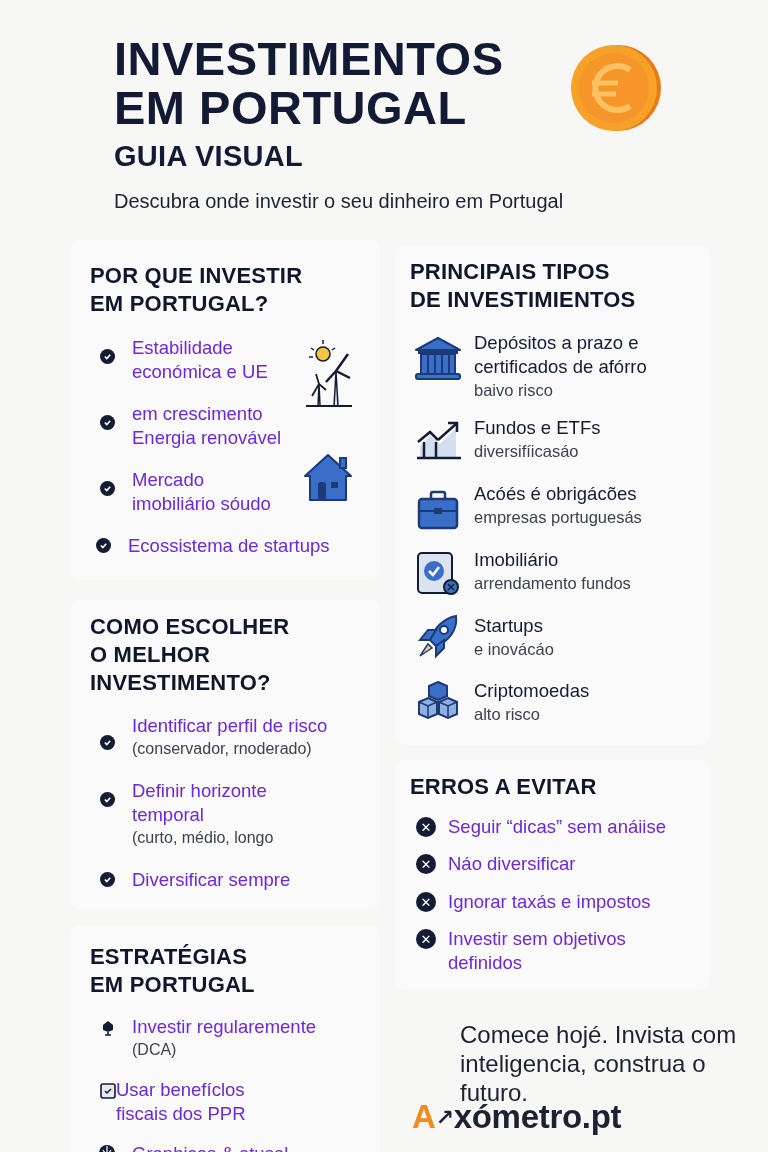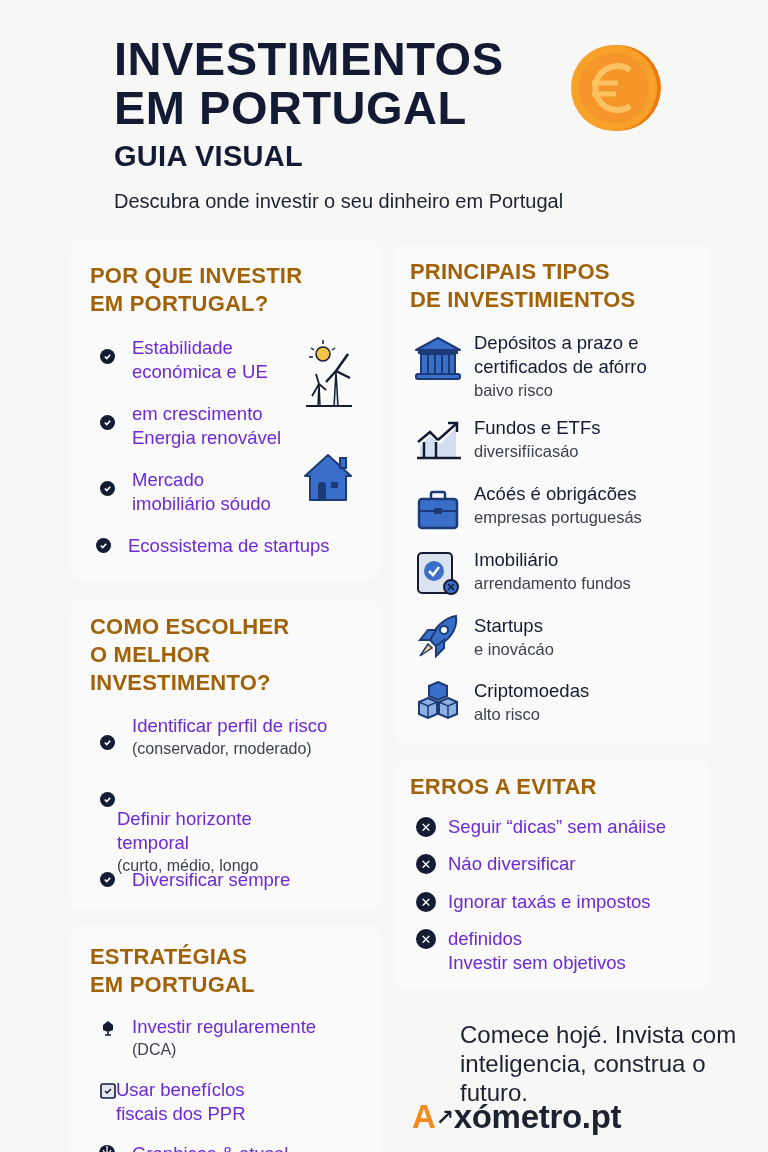--- a/index.html
+++ b/index.html
@@ -3,21 +3,21 @@
 <meta charset="utf-8">
 <style>
   * { box-sizing: border-box; margin: 0; padding: 0; }
   html, body { width: 768px; height: 1152px; overflow: hidden; background: #f7f7f6; }
   body { font-family: "Liberation Sans", "DejaVu Sans", sans-serif; color: #141c33; position: relative; }
   .card { position: absolute; background: #fafafa; border-radius: 10px; }
   .title-main { position: absolute; left: 114px; top: 34px; font-size: 47px; font-weight: 800; line-height: 49px; letter-spacing: 0.5px; color: #131a33; }
   .title-sub { position: absolute; left: 114px; top: 140px; font-size: 29px; font-weight: 700; color: #131a33; letter-spacing: 0.3px; }
   .tagline { position: absolute; left: 114px; top: 190px; font-size: 20px; color: #1d2232; }
   .coin { position: absolute; left: 568px; top: 44px; width: 94px; height: 88px; }
-  .sec-h { position: absolute; font-size: 22px; font-weight: 800; line-height: 28px; color: #a16207; letter-spacing: 0.2px; }
+  .sec-h { position: absolute; font-size: 22px; font-weight: 800; line-height: 28px; color: #0f172a; letter-spacing: 0.2px; }
   .item { position: absolute; display: flex; align-items: flex-start; }
   .item .txt { font-size: 18.5px; line-height: 24px; color: #6d28d9; }
   .item .sub { font-size: 16px; line-height: 22px; color: #3c4150; }
   .chk { width: 15px; height: 15px; border-radius: 50%; background: #141c33; flex: none; display: flex; align-items: center; justify-content: center; }
   .xmark { width: 20px; height: 20px; border-radius: 50%; background: #141c33; flex: none; display: flex; align-items: center; justify-content: center; color: #fff; font-size: 13px; font-weight: 700; }
   .ticon { position: absolute; }
   .ttl { font-size: 18.5px; line-height: 24px; color: #141c33; }
   .tsub { font-size: 16.5px; line-height: 22px; color: #3c4150; }
   .brand { position: absolute; left: 412px; top: 1098px; font-size: 33px; font-weight: 700; color: #1d2232; letter-spacing: -0.3px; }
   .brand .a { color: #f28a1e; }
@@ -221,21 +221,21 @@
   <div class="chk" style="margin-top:11px;">
       <svg width="9" height="9" viewBox="0 0 10 10">
         <path d="M2 5 L4.2 7.2 L8 3" stroke="#fff" stroke-width="1.8" fill="none"></path>
       </svg>
     </div>
   <div style="margin-left:17px;">
       <div class="txt">Identificar perfil de risco</div>
       <div class="sub">(conservador, rnoderado)</div>
     </div>
 </div>
-<div class="item" style="left:100px;top:779px;flex-direction:column;">
+<div class="item" style="left:100px;top:779px;">
   <div class="chk" style="margin-top:13px;">
       <svg width="9" height="9" viewBox="0 0 10 10">
         <path d="M2 5 L4.2 7.2 L8 3" stroke="#fff" stroke-width="1.8" fill="none"></path>
       </svg>
     </div>
   <div style="margin-left:17px;">
       <div class="txt">Definir horizonte</div>
       <div class="txt">temporal</div>
       <div class="sub">(curto, médio, longo</div>
     </div>
@@ -258,22 +258,22 @@
   <div class="xmark" style="margin-top:2px;">✕</div>
   <div style="margin-left:12px;" class="txt">Náo diversificar</div>
 </div>
 <div class="item" style="left:416px;top:890px;">
   <div class="xmark" style="margin-top:2px;">✕</div>
   <div style="margin-left:12px;" class="txt">Ignorar taxás e impostos</div>
 </div>
 <div class="item" style="left:416px;top:927px;">
   <div class="xmark" style="margin-top:2px;">✕</div>
   <div style="margin-left:12px;">
+      <div class="txt">Investir sem objetivos</div>
       <div class="txt">definidos</div>
-      <div class="txt">Investir sem objetivos</div>
     </div>
 </div>
 
 <div class="sec-h" style="left:90px;top:943px;">
   <div>ESTRATÉGIAS</div>
   <div>EM PORTUGAL</div>
 </div>
 <div class="item" style="left:100px;top:1015px;">
   <div style="width:16px;margin-top:5px;">
     <svg width="16" height="16" viewBox="0 0 16 16">

